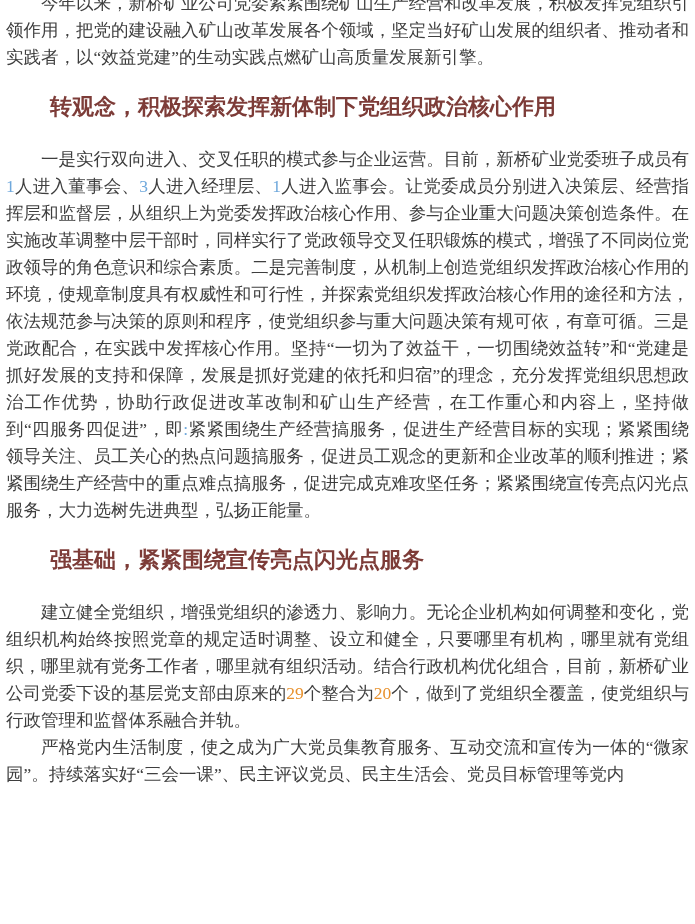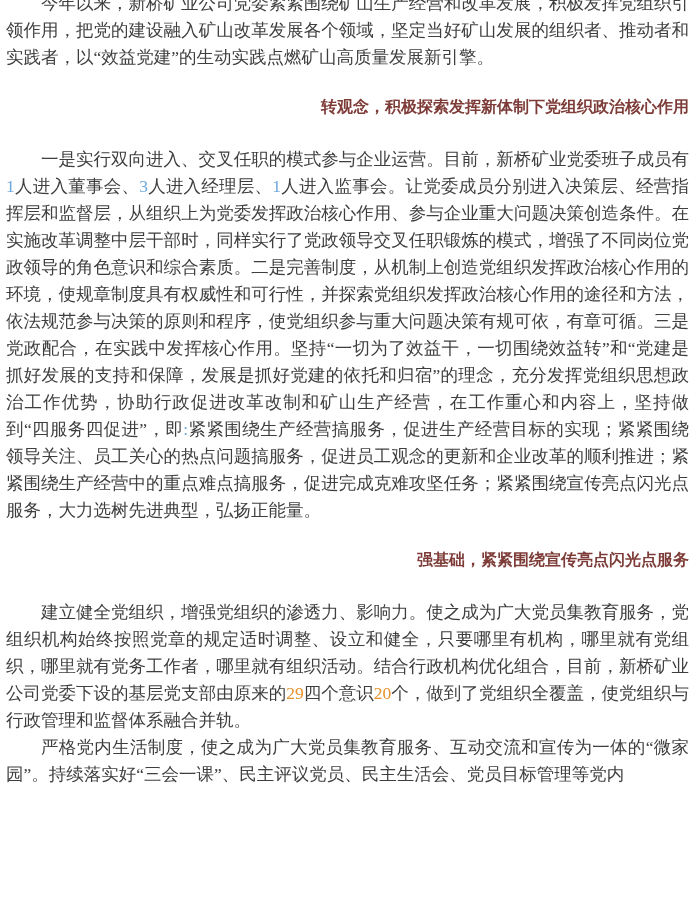--- a/index.html
+++ b/index.html
@@ -24,35 +24,35 @@
     line-height: 27px;
     color: var(--body-color, #3e3e3e);
     text-align: justify;
   }
   .article p.paragraph {
     text-indent: 2em;
     margin: 0;
   }
   .article h2.heading {
     text-indent: 2em;
-    font-size: 16px;
+    font-size: 22px;
     line-height: 27px;
     font-weight: bold;
     color: var(--heading-color, #7d3c38);
     margin: 22px 0 26px 0;
-    text-align: right;
+    text-align: left;
   }
   .accent-blue  { color: var(--accent-blue, #6fa8dc); }
   .accent-orange{ color: var(--accent-orange, #e8912d); }
 </style>
 </head>
 <body>
 
 <div class="page">
   <div class="article" id="article-body">
       <p class="paragraph"><span>今年以来，新桥矿业公司党委紧紧围绕矿山生产经营和改革发展，积极发挥党组织引领作用，把党的建设融入矿山改革发展各个领域，坚定当好矿山发展的组织者、推动者和实践者，以“效益党建”的生动实践点燃矿山高质量发展新引擎。</span></p>
       <h2 class="heading"><span>转观念，积极探索发挥新体制下党组织政治核心作用</span></h2>
       <p class="paragraph"><span>一是实行双向进入、交叉任职的模式参与企业运营。目前，新桥矿业党委班子成员有</span><span class="accent-blue">1</span><span>人进入董事会、</span><span class="accent-blue">3</span><span>人进入经理层、</span><span class="accent-blue">1</span><span>人进入监事会。让党委成员分别进入决策层、经营指挥层和监督层，从组织上为党委发挥政治核心作用、参与企业重大问题决策创造条件。在实施改革调整中层干部时，同样实行了党政领导交叉任职锻炼的模式，增强了不同岗位党政领导的角色意识和综合素质。二是完善制度，从机制上创造党组织发挥政治核心作用的环境，使规章制度具有权威性和可行性，并探索党组织发挥政治核心作用的途径和方法，依法规范参与决策的原则和程序，使党组织参与重大问题决策有规可依，有章可循。三是党政配合，在实践中发挥核心作用。坚持“一切为了效益干，一切围绕效益转”和“党建是抓好发展的支持和保障，发展是抓好党建的依托和归宿”的理念，充分发挥党组织思想政治工作优势，协助行政促进改革改制和矿山生产经营，在工作重心和内容上，坚持做到“四服务四促进”，即</span><span class="accent-blue">:</span><span>紧紧围绕生产经营搞服务，促进生产经营目标的实现；紧紧围绕领导关注、员工关心的热点问题搞服务，促进员工观念的更新和企业改革的顺利推进；紧紧围绕生产经营中的重点难点搞服务，促进完成克难攻坚任务；紧紧围绕宣传亮点闪光点服务，大力选树先进典型，弘扬正能量。</span></p>
       <h2 class="heading"><span>强基础，紧紧围绕宣传亮点闪光点服务</span></h2>
-      <p class="paragraph"><span>建立健全党组织，增强党组织的渗透力、影响力。使之成为广大党员集教育服务，党组织机构始终按照党章的规定适时调整、设立和健全，只要哪里有机构，哪里就有党组织，哪里就有党务工作者，哪里就有组织活动。结合行政机构优化组合，目前，新桥矿业公司党委下设的基层党支部由原来的</span><span class="accent-orange">29</span><span>四个意识</span><span class="accent-orange">20</span><span>个，做到了党组织全覆盖，使党组织与行政管理和监督体系融合并轨。</span></p>
+      <p class="paragraph"><span>建立健全党组织，增强党组织的渗透力、影响力。无论企业机构如何调整和变化，党组织机构始终按照党章的规定适时调整、设立和健全，只要哪里有机构，哪里就有党组织，哪里就有党务工作者，哪里就有组织活动。结合行政机构优化组合，目前，新桥矿业公司党委下设的基层党支部由原来的</span><span class="accent-orange">29</span><span>个整合为</span><span class="accent-orange">20</span><span>个，做到了党组织全覆盖，使党组织与行政管理和监督体系融合并轨。</span></p>
       <p class="paragraph"><span>严格党内生活制度，使之成为广大党员集教育服务、互动交流和宣传为一体的“微家园”。持续落实好“三会一课”、民主评议党员、民主生活会、党员目标管理等党内</span></p>
     </div>
 </div>
 
 </body></html>

